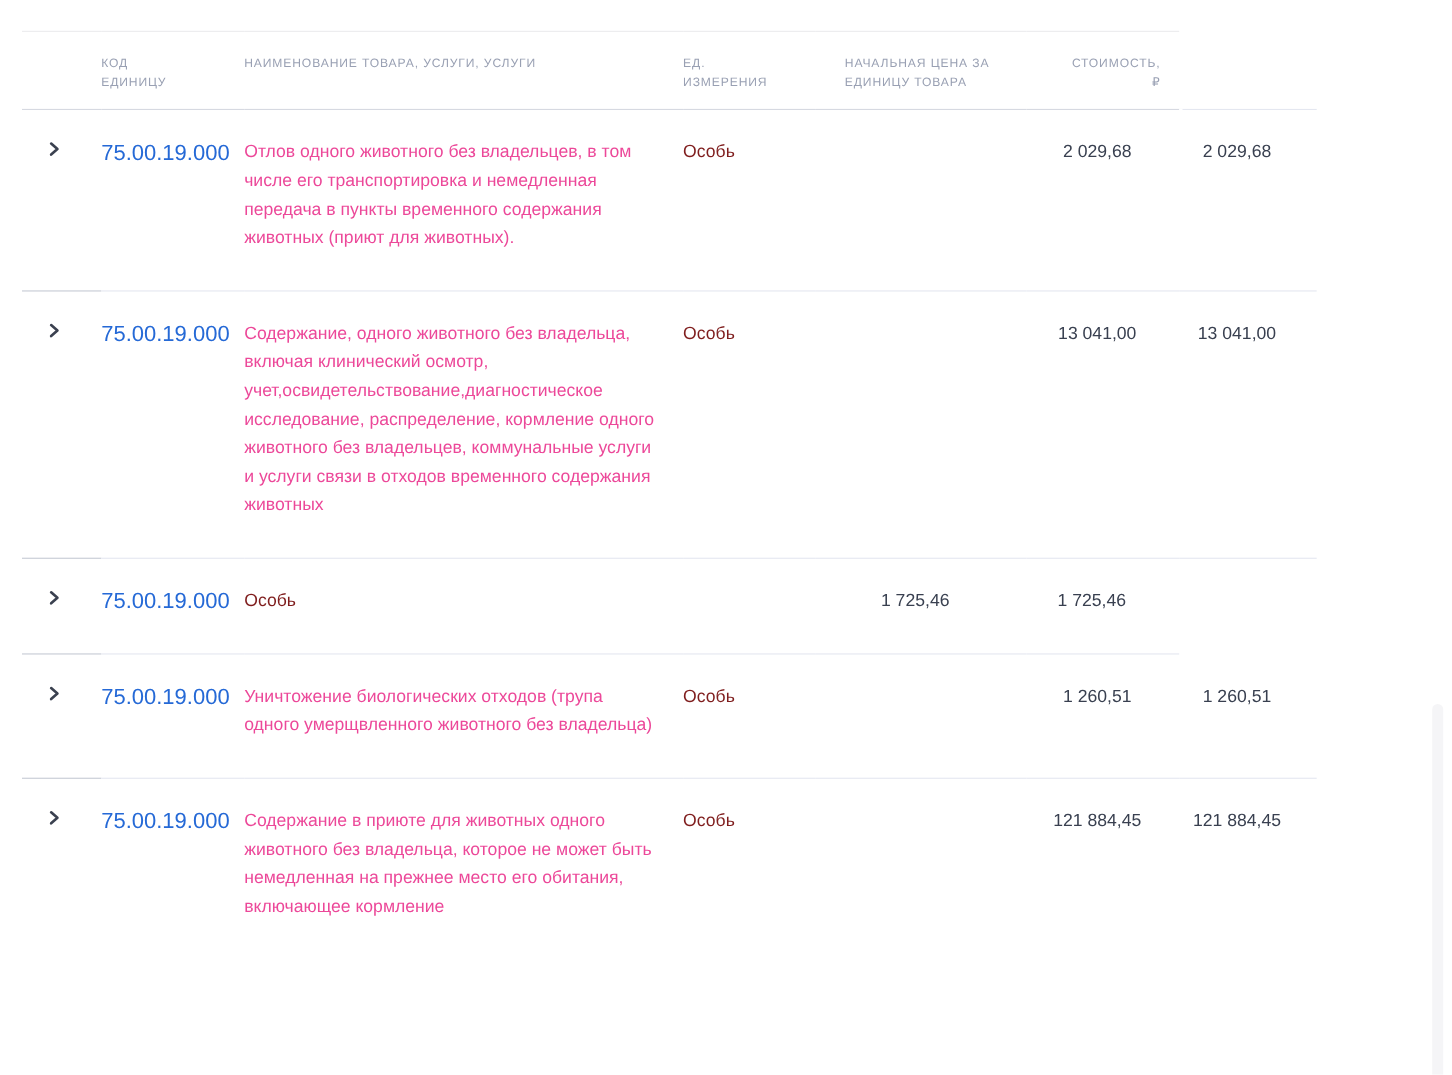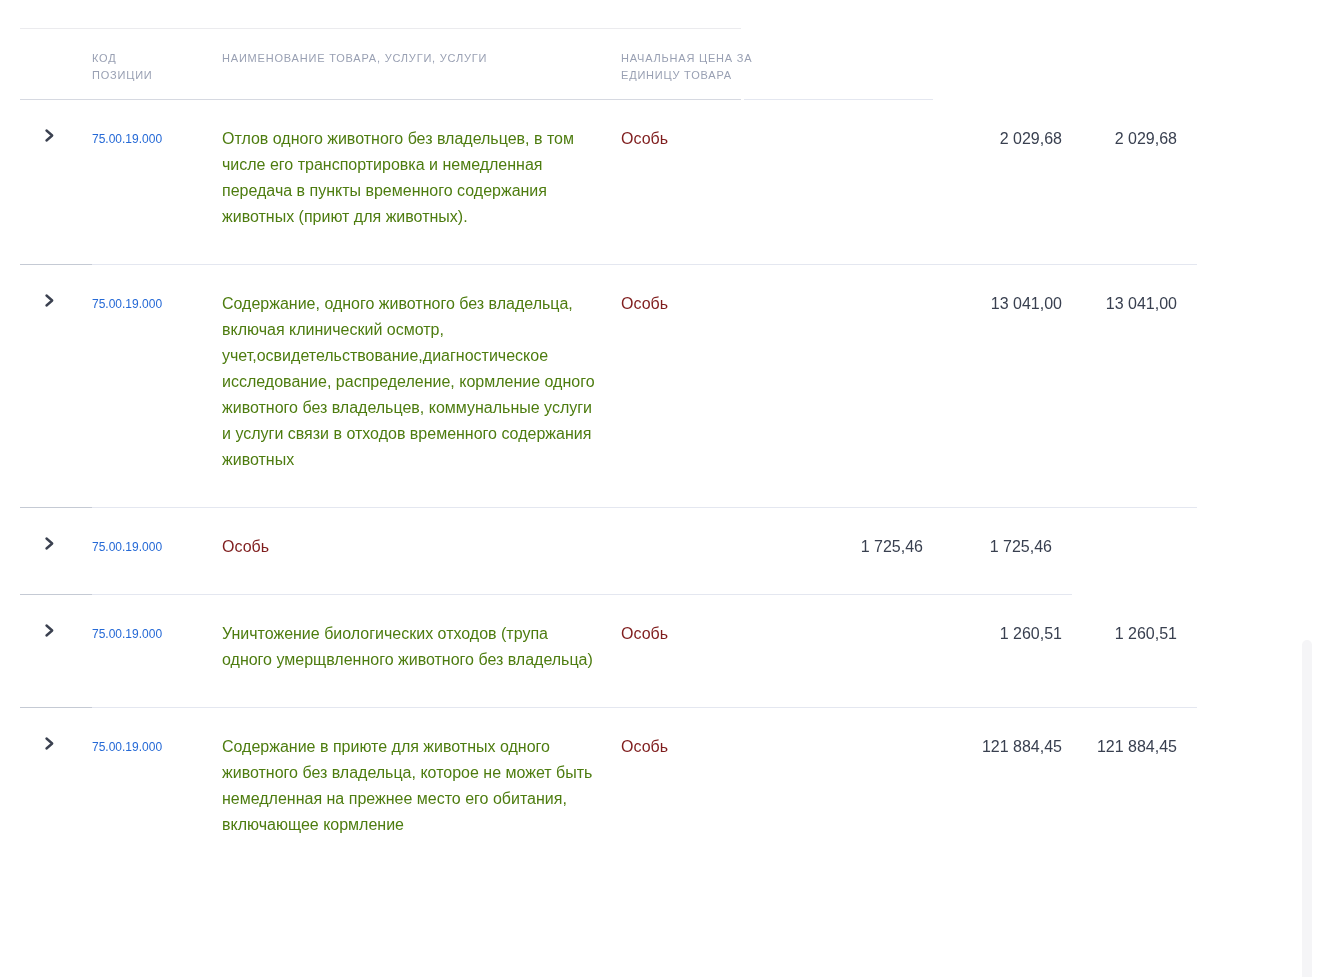--- a/index.html
+++ b/index.html
@@ -45,58 +45,64 @@
     padding: 26px 0 34px;
     border-bottom: 1px solid #e4e7f0;
   }
   .body-row .c1 { border-bottom-color: #c5cad4; padding-left: 22px; padding-top: 28px; }
   .body-row.last .cell { border-bottom: none; }
   .expand-btn {
     background: none; border: none; padding: 0; margin: 0;
     cursor: pointer; line-height: 0;
   }
   .code {
-    font-size: 12px; line-height: 26px;
+    font-size: 20px; line-height: 26px;
     color: #2569d6; cursor: pointer; text-decoration: none;
   }
   .name {
     width: 375px;
-    font-size: 16px; line-height: 26px; color: #4d7c0f;
+    font-size: 16px; line-height: 26px; color: #ec4899;
   }
   .unit { font-size: 16px; line-height: 26px; color: #7f1d1d; }
   .num  {
-    display: block; text-align: right;
+    display: block; text-align: center;
     font-size: 16px; line-height: 26px; color: #394050;
   }
   .c6 .num { padding-right: 10px; }
   .c7 .num { padding-right: 20px; }
   
   .vscroll {
     position: absolute; left: 1302px; top: 640px;
     width: 10px; height: 337px;
     background: #f5f5f7; border-radius: 6px 6px 0 0;
   }
 </style>
 </head>
 <body>
 
 <div class="page">
   <div class="table">
 
     <div class="row header">
       <div class="cell c1"></div>
       <div class="cell c2">
-        <span class="hlabel w70">КОД ПОЗИЦИИ</span>
+        <span class="hlabel w70">КОД ЕДИНИЦУ</span>
       </div>
       <div class="cell c3">
         <span class="hlabel">НАИМЕНОВАНИЕ ТОВАРА, УСЛУГИ, УСЛУГИ</span>
+      </div>
+      <div class="cell c4">
+        <span class="hlabel w95">ЕД. ИЗМЕРЕНИЯ</span>
       </div>
       <div class="cell c5">
         <span class="hlabel w165">НАЧАЛЬНАЯ ЦЕНА ЗА ЕДИНИЦУ ТОВАРА</span>
       </div>
+      <div class="cell c6">
+        <span class="hlabel w100">СТОИМОСТЬ, ₽</span>
+      </div>
       <div class="cell c7"></div>
     </div>
 
     <div class="row body-row">
       <div class="cell c1">
         <button class="expand-btn">
           <svg width="14" height="15" viewBox="0 0 14 15">
               <path d="M4.5 2.5 L10.2 7.5 L4.5 12.5" fill="none" stroke="#3b4150" stroke-width="2.4" stroke-linecap="round" stroke-linejoin="round"></path>
             </svg>
         </button>

